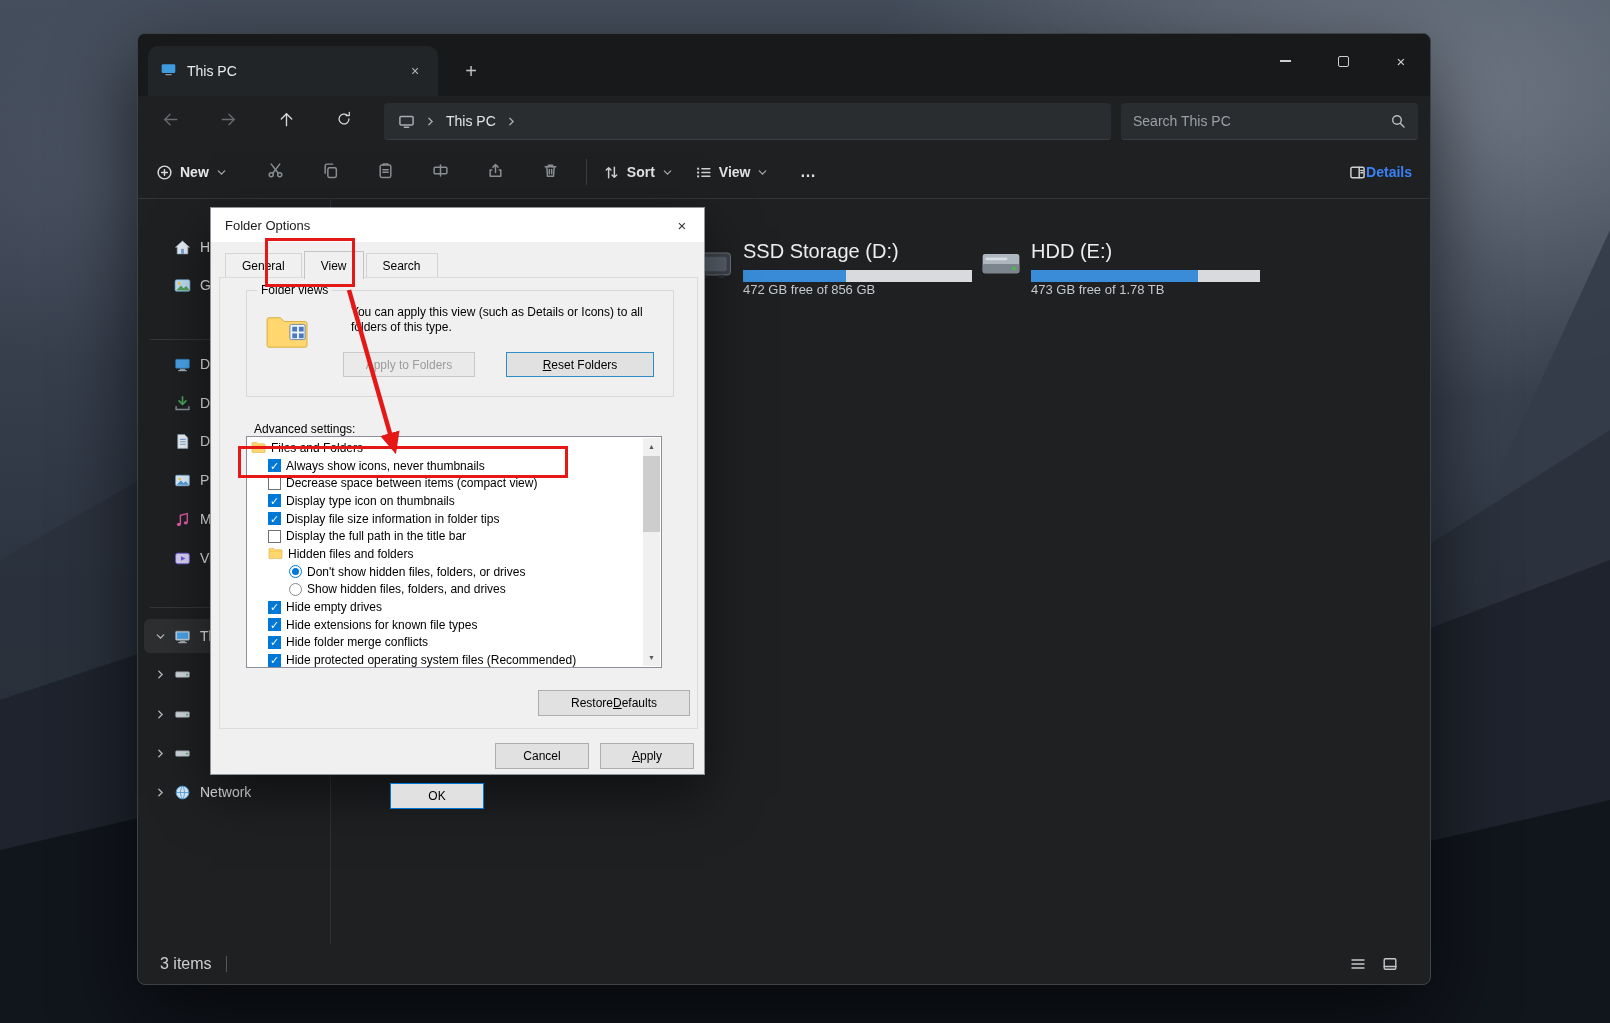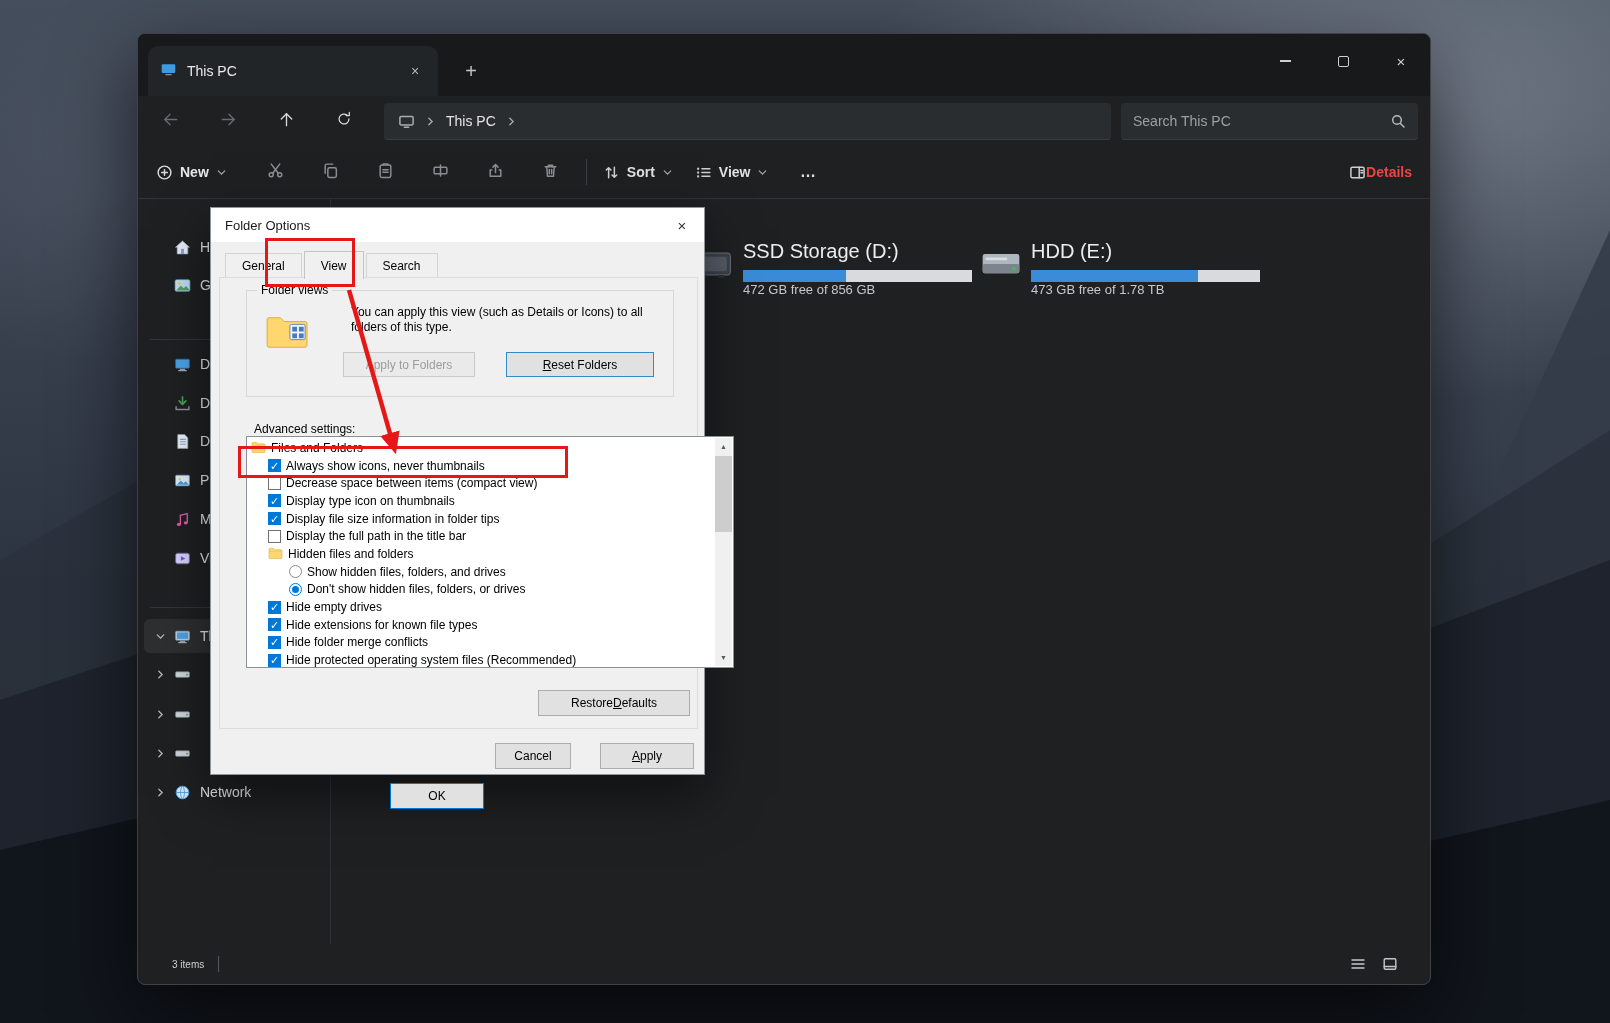--- a/index.html
+++ b/index.html
@@ -48,42 +48,42 @@
   .tb-new{display:flex;align-items:center;gap:7px;color:#e8e8e8;font-size:14px;}
   .tb-new .ni{color:#d9d9d9;display:flex;}
   .chev-sm{color:#a6a6a6;display:flex;}
   .tb-icons{display:flex;gap:17px;margin-left:30px;}
   .tb-ic{width:38px;height:36px;display:flex;align-items:center;justify-content:center;color:#8b8f93;border-radius:4px;}
   .tb-sep{width:1px;height:26px;background:#3a3e42;margin:0 16px;}
   .tb-drop{display:flex;align-items:center;gap:7px;color:#e0e0e0;font-size:14px;margin-right:22px;}
   .tb-drop .di{color:#cfcfcf;display:flex;}
   .tb-more{color:#dfdfdf;width:36px;height:32px;display:flex;align-items:center;justify-content:center;font-size:16px;letter-spacing:1px;}
   .tb-flex{flex:1;}
-  .tb-details{display:flex;align-items:center;color:#ef4444;font-size:14px;}
+  .tb-details{display:flex;align-items:center;color:#3b82f6;font-size:14px;}
   .tb-details .di{color:#cfcfcf;display:flex;}
 
   .sidebar{position:absolute;top:165px;left:0;width:193px;bottom:40px;border-right:1px solid #2d3135;}
   .side-item{position:absolute;left:6px;width:181px;height:34px;display:flex;align-items:center;gap:8px;
     border-radius:6px;color:#e6e6e6;font-size:14px;}
   .side-item.selected{background:rgba(255,255,255,.07);}
   .side-chev{width:12px;margin-left:10px;display:flex;justify-content:center;color:#b9b9b9;}
   .side-icon{width:18px;display:flex;}
   .side-label{white-space:nowrap;overflow:hidden;}
   .side-sep{position:absolute;left:12px;right:12px;height:1px;background:#33363a;}
 
   .drive-area{position:absolute;inset:0;pointer-events:none;}
   .drive-tile{position:absolute;display:flex;gap:6px;align-items:flex-start;pointer-events:auto;}
   .drive-ic{width:46px;display:flex;margin-top:2px;}
   .drive-name{font-size:20px;color:#ededed;margin-bottom:7px;}
   .drive-bar{width:229px;height:12px;background:#d8dade;}
   .drive-fill{height:100%;}
   .drive-free{font-size:13px;color:#c6c9cd;}
 
-  .statusbar{position:absolute;left:12px;right:0;bottom:0;height:40px;display:flex;align-items:center;
-    padding:0 22px;color:#cfcfcf;font-size:10px;}
+  .statusbar{position:absolute;left:0;right:0;bottom:0;height:40px;display:flex;align-items:center;
+    padding:0 22px;color:#cfcfcf;font-size:16px;}
   .status-div{width:1px;height:16px;background:#55595d;margin-left:14px;}
   .status-right{margin-left:auto;display:flex;gap:16px;margin-right:10px;}
   .sb-ic{color:#c4c7ca;display:flex;}
 
   
   .dialog{position:absolute;left:210px;top:207px;width:495px;height:568px;background:#f0f0f0;
     border:1px solid #8f9499;box-shadow:0 20px 50px rgba(0,0,0,.5);z-index:50;font-size:12px;color:#000;}
   .dlg-titlebar{position:absolute;left:0;top:0;right:0;height:34px;background:#fff;display:flex;align-items:center;padding:0 14px;}
   .dlg-title{font-size:13px;color:#1a1a1a;}
   .dlg-close{position:absolute;right:8px;top:5px;width:28px;height:24px;display:flex;align-items:center;justify-content:center;font-size:15px;color:#333;}
@@ -98,39 +98,39 @@
   .fv-icon{position:absolute;left:18px;top:22px;display:flex;}
   .fv-desc{position:absolute;left:104px;top:14px;width:330px;line-height:15px;}
   .w32btn{position:absolute;display:flex;align-items:center;justify-content:center;background:#e1e1e1;
     border:1px solid #adadad;font-size:12px;color:#000;font-family:inherit;}
   .w32btn.disabled{color:#9c9c9c;background:#eaeaea;border-color:#c9c9c9;}
   .w32btn.focusblue{border-color:#2f8cc7;}
   .w32btn.default{border-color:#0078d7;margin-top:40px;}
   .fv-apply{left:96px;top:61px;width:132px;height:25px;}
   .fv-reset{left:259px;top:61px;width:148px;height:25px;}
   .adv-label{position:absolute;left:34px;top:144px;}
-  .adv-list{position:absolute;left:26px;top:158px;width:488px;height:232px;background:#fff;border:1px solid #8a8f98;padding-top:2px;overflow:hidden;}
+  .adv-list{position:absolute;left:26px;top:158px;width:416px;height:232px;background:#fff;border:1px solid #8a8f98;padding-top:2px;overflow:hidden;}
   .adv-row{display:flex;align-items:center;height:17.7px;gap:5px;padding-left:4px;white-space:nowrap;}
   .adv-row.lvl1{padding-left:21px;}
   .adv-row.lvl2{padding-left:42px;}
   .tree-ficon{display:flex;}
   .cb{width:13px;height:13px;border:1px solid #707070;background:#fff;display:inline-flex;align-items:center;
     justify-content:center;font-size:11px;line-height:12px;color:#fff;flex:0 0 13px;}
   .cb.on{background:#0078d7;border-color:#0078d7;}
   .rb{width:13px;height:13px;border:1px solid #8a8a8a;border-radius:50%;background:#fff;display:inline-flex;
     align-items:center;justify-content:center;flex:0 0 13px;}
   .rb.on{border-color:#0078d7;}
   .rb.on::after{content:"";width:7px;height:7px;border-radius:50%;background:#0078d7;}
   .adv-scroll{position:absolute;top:1px;right:1px;width:17px;bottom:1px;background:#f0f0f0;}
   .adv-arrow{position:absolute;left:0;width:17px;height:17px;color:#5a5a5a;font-size:7px;display:flex;align-items:center;justify-content:center;}
   .adv-arrow.up{top:0;} .adv-arrow.down{bottom:0;}
   .adv-thumb{position:absolute;left:0;top:18px;width:17px;height:76px;background:#cdcdcd;}
   .dlg-restore{left:318px;top:412px;width:152px;height:26px;}
   .dlg-ok{left:179px;top:535px;width:94px;height:26px;}
-  .dlg-cancel{left:284px;top:535px;width:76px;height:26px;}
+  .dlg-cancel{left:284px;top:535px;width:94px;height:26px;}
   .dlg-apply{left:389px;top:535px;width:94px;height:26px;}
 
   
   .anno-rect{position:absolute;border:3px solid #e51717;z-index:70;pointer-events:none;}
   .anno-tab{left:265px;top:238px;width:90px;height:49px;}
   .anno-row{left:238px;top:446px;width:330px;height:32px;}
   .anno-arrow{position:absolute;left:0;top:0;z-index:70;pointer-events:none;}
 </style>
 </head>
 <body>
@@ -652,26 +652,26 @@
           <div class="adv-row lvl1">
             <span class="tree-ficon">
               <svg vi0="" viewBox="0 0 16 14" width="15" height="13">
                 <path d="M1 2.5 A1 1 0 0 1 2 1.5 H6 L7.5 3 H14 A1 1 0 0 1 15 4 V11.5 A1 1 0 0 1 14 12.5 H2 A1 1 0 0 1 1 11.5 Z" fill="#ffd76e" stroke="#d8a93c" stroke-width="0.6"></path>
                 <path d="M1 4.6 H15" stroke="#f3c84f" stroke-width="0.9"></path>
               </svg>
             </span>
             <span class="adv-text">Hidden files and folders</span>
           </div>
           <div class="adv-row lvl2">
+            <span class="rb on"></span>
+            <span class="adv-text">Don't show hidden files, folders, or drives</span>
+          </div>
+          <div class="adv-row lvl2">
             <span class="rb"></span>
             <span class="adv-text">Show hidden files, folders, and drives</span>
-          </div>
-          <div class="adv-row lvl2">
-            <span class="rb on"></span>
-            <span class="adv-text">Don't show hidden files, folders, or drives</span>
           </div>
           <div class="adv-row lvl1">
             <span class="cb on">✓</span>
             <span class="adv-text">Hide empty drives</span>
           </div>
           <div class="adv-row lvl1">
             <span class="cb on">✓</span>
             <span class="adv-text">Hide extensions for known file types</span>
           </div>
           <div class="adv-row lvl1">

